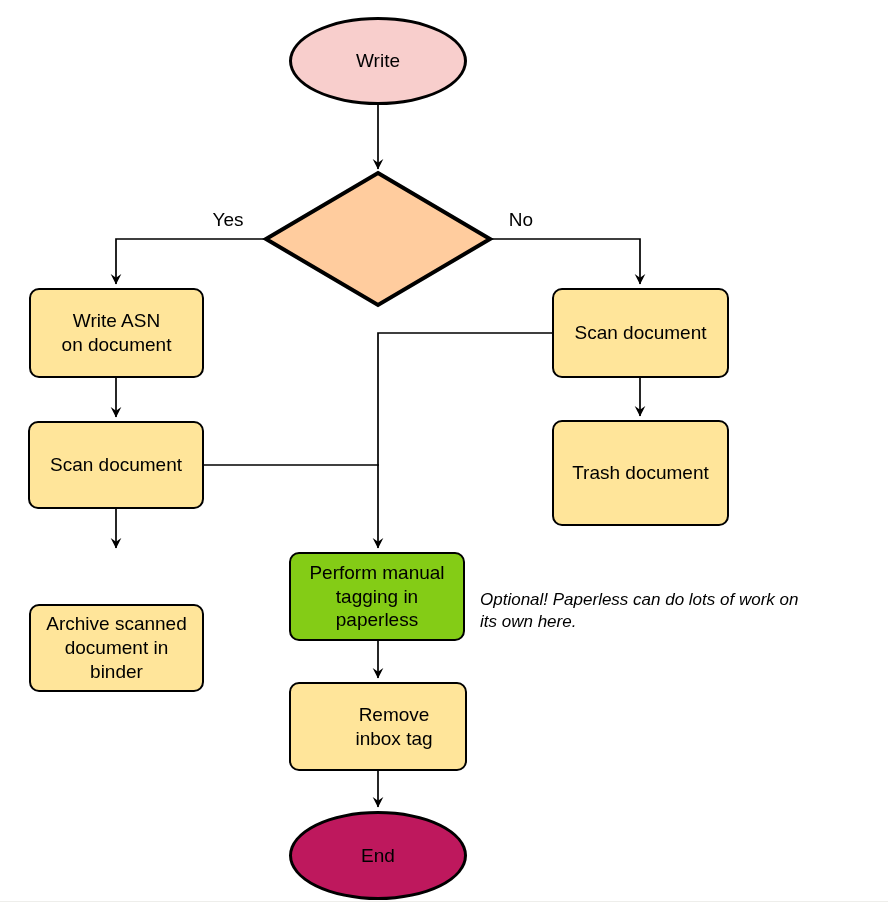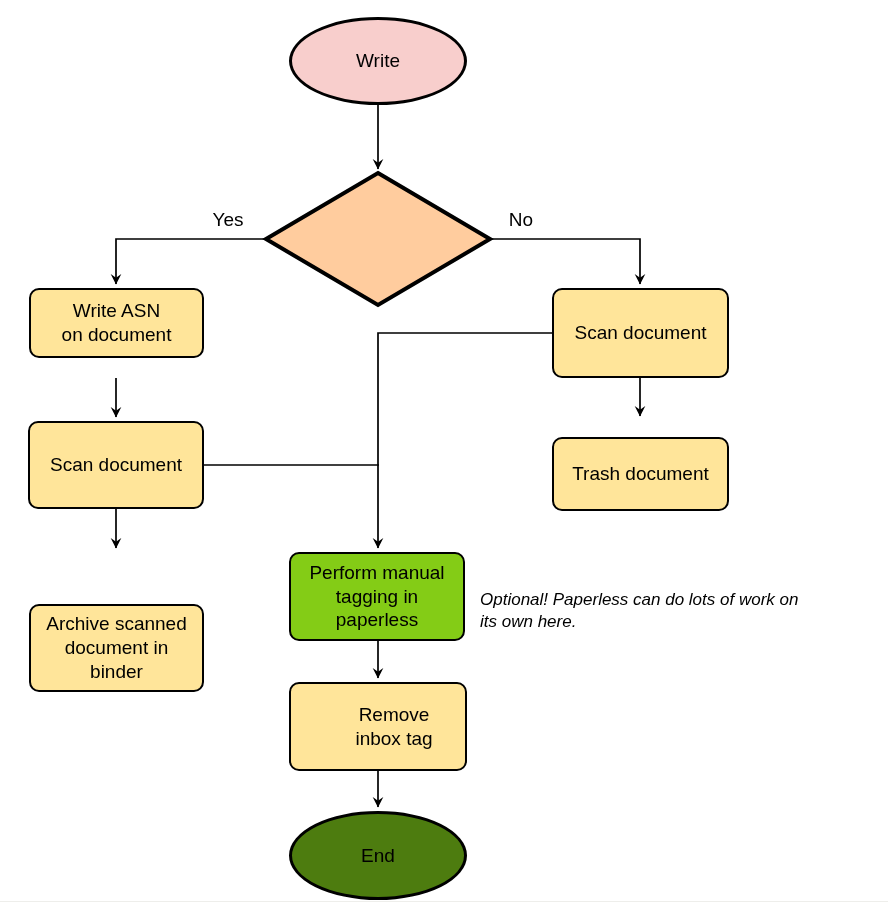--- a/index.html
+++ b/index.html
@@ -101,41 +101,41 @@
     <path class="edge" d="M552,333 L378,333 L378,548" marker-end="url(#arrow)"></path>
     <path class="edge" d="M378,641 L378,678" marker-end="url(#arrow)"></path>
     <path class="edge" d="M378,771 L378,807" marker-end="url(#arrow)"></path>
 
     <polygon points="378,173 490,239 378,305 266,239" stroke="#000000" stroke-width="4" fill="#ffcc9e"></polygon>
   </svg>
 
   <div class="node terminal" style="left: 289px; top: 17px; width: 178px; height: 88px; background-color: rgb(248, 206, 204);">Write</div>
 
 
-  <div class="node process" style="left: 29px; top: 288px; width: 175px; height: 70px; background-color: rgb(255, 229, 154);">Write ASN
+  <div class="node process" style="left: 29px; top: 288px; width: 175px; height: 90px; background-color: rgb(255, 229, 154);">Write ASN
 on document</div>
 
   <div class="node process" style="left: 28px; top: 421px; width: 176px; height: 88px; background-color: rgb(255, 229, 154);">Scan document</div>
 
   <div class="node process" style="left: 29px; top: 568px; width: 175px; height: 88px; background-color: rgb(255, 229, 154); margin-top: 36px;">Archive scanned
 document in
 binder</div>
 
   <div class="node process" style="left: 552px; top: 288px; width: 177px; height: 90px; background-color: rgb(255, 229, 154);">Scan document</div>
 
-  <div class="node process" style="left: 552px; top: 420px; width: 177px; height: 74px; background-color: rgb(255, 229, 154); margin-top: 17px;">Trash document</div>
+  <div class="node process" style="left: 552px; top: 420px; width: 177px; height: 106px; background-color: rgb(255, 229, 154);">Trash document</div>
 
   <div class="node process" style="left: 289px; top: 552px; width: 176px; height: 89px; background-color: #84cc16;">Perform manual
 tagging in
 paperless</div>
 
   <div class="node process" style="left: 289px; top: 682px; width: 178px; height: 89px; background-color: rgb(255, 229, 154); padding-left: 32px;">Remove
 inbox tag</div>
 
-  <div class="node terminal" style="left: 289px; top: 811px; width: 178px; height: 89px; background-color: #4d7c0f;">End</div>
+  <div class="node terminal" style="left: 289px; top: 811px; width: 178px; height: 89px; background-color: #be185d;">End</div>
 
   <div class="edge-label" style="left:193px; top:210px; width:70px;">Yes</div>
 
   <div class="edge-label" style="left:486px; top:210px; width:70px;">No</div>
 
   <div class="annotation" style="left:480px; top:589px; width:405px;">Optional! Paperless can do lots of work on
 its own here.</div>
 
   <div class="baseline-rule" style="background-color: rgb(238, 238, 235);"></div>
 

